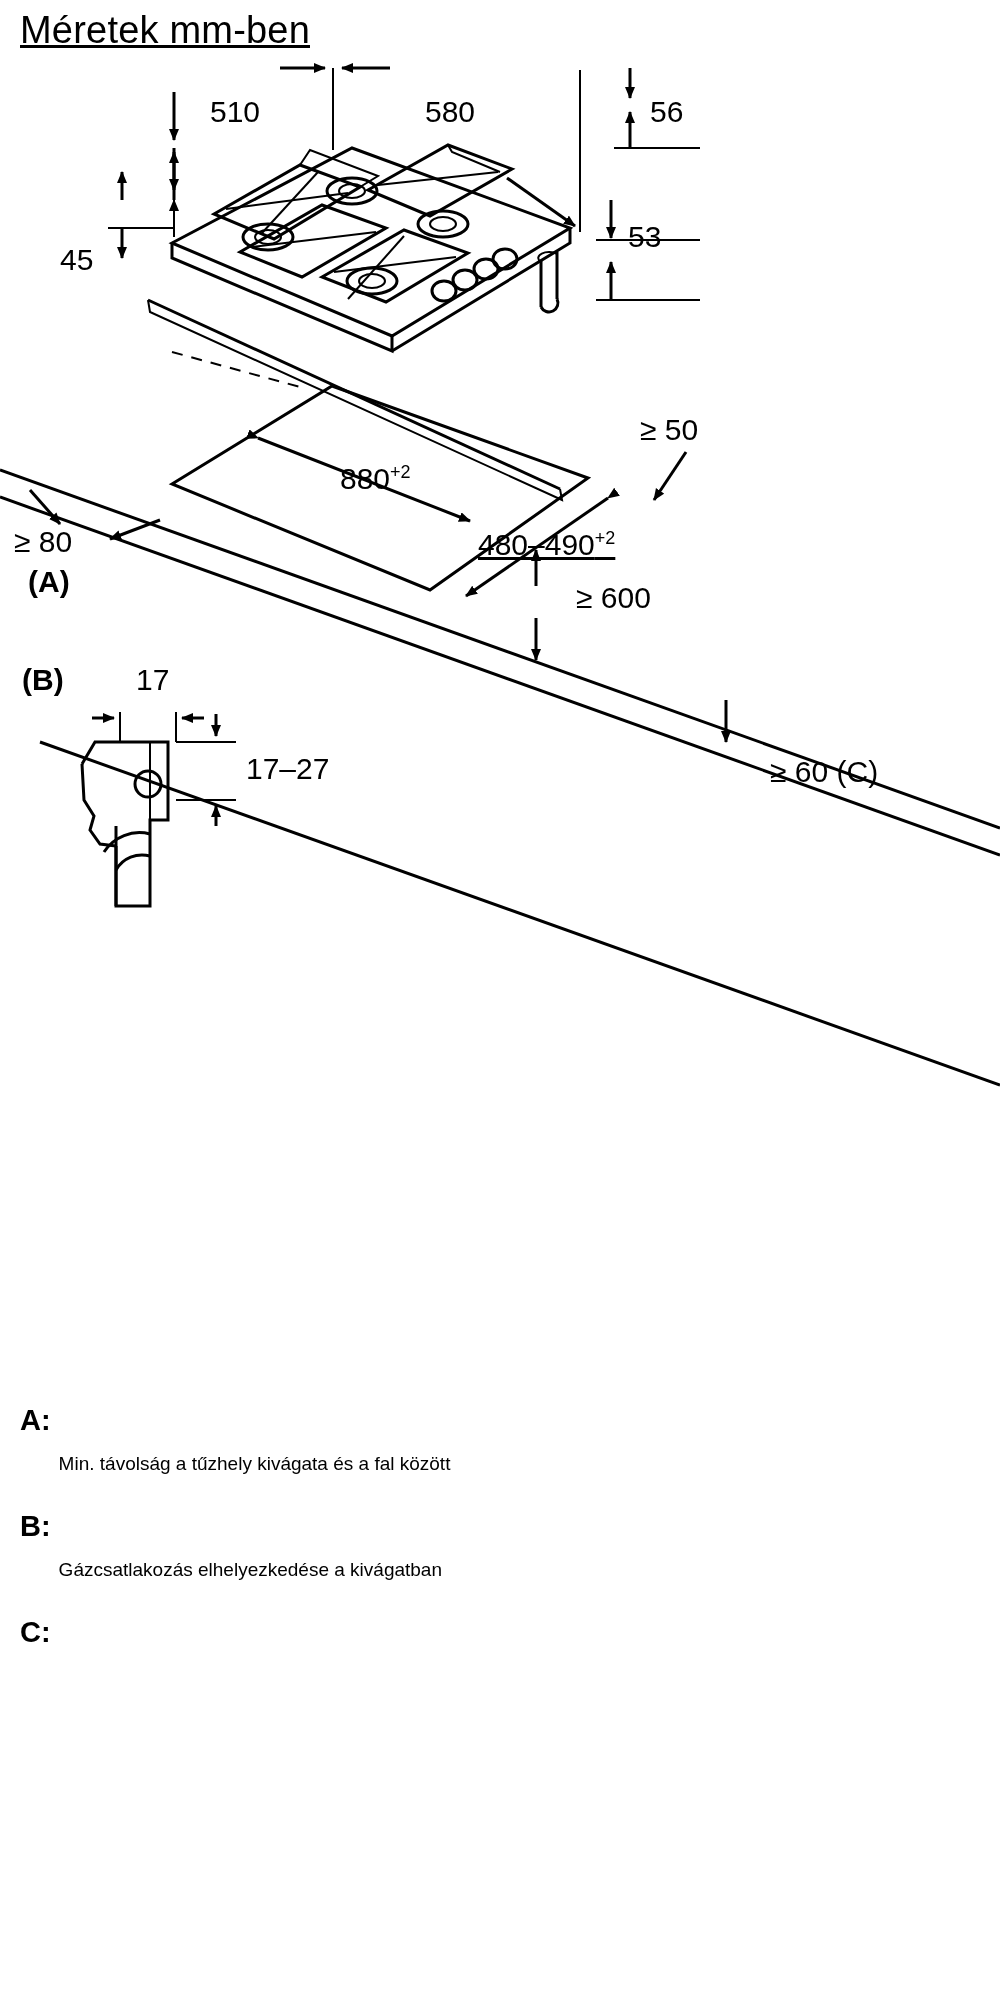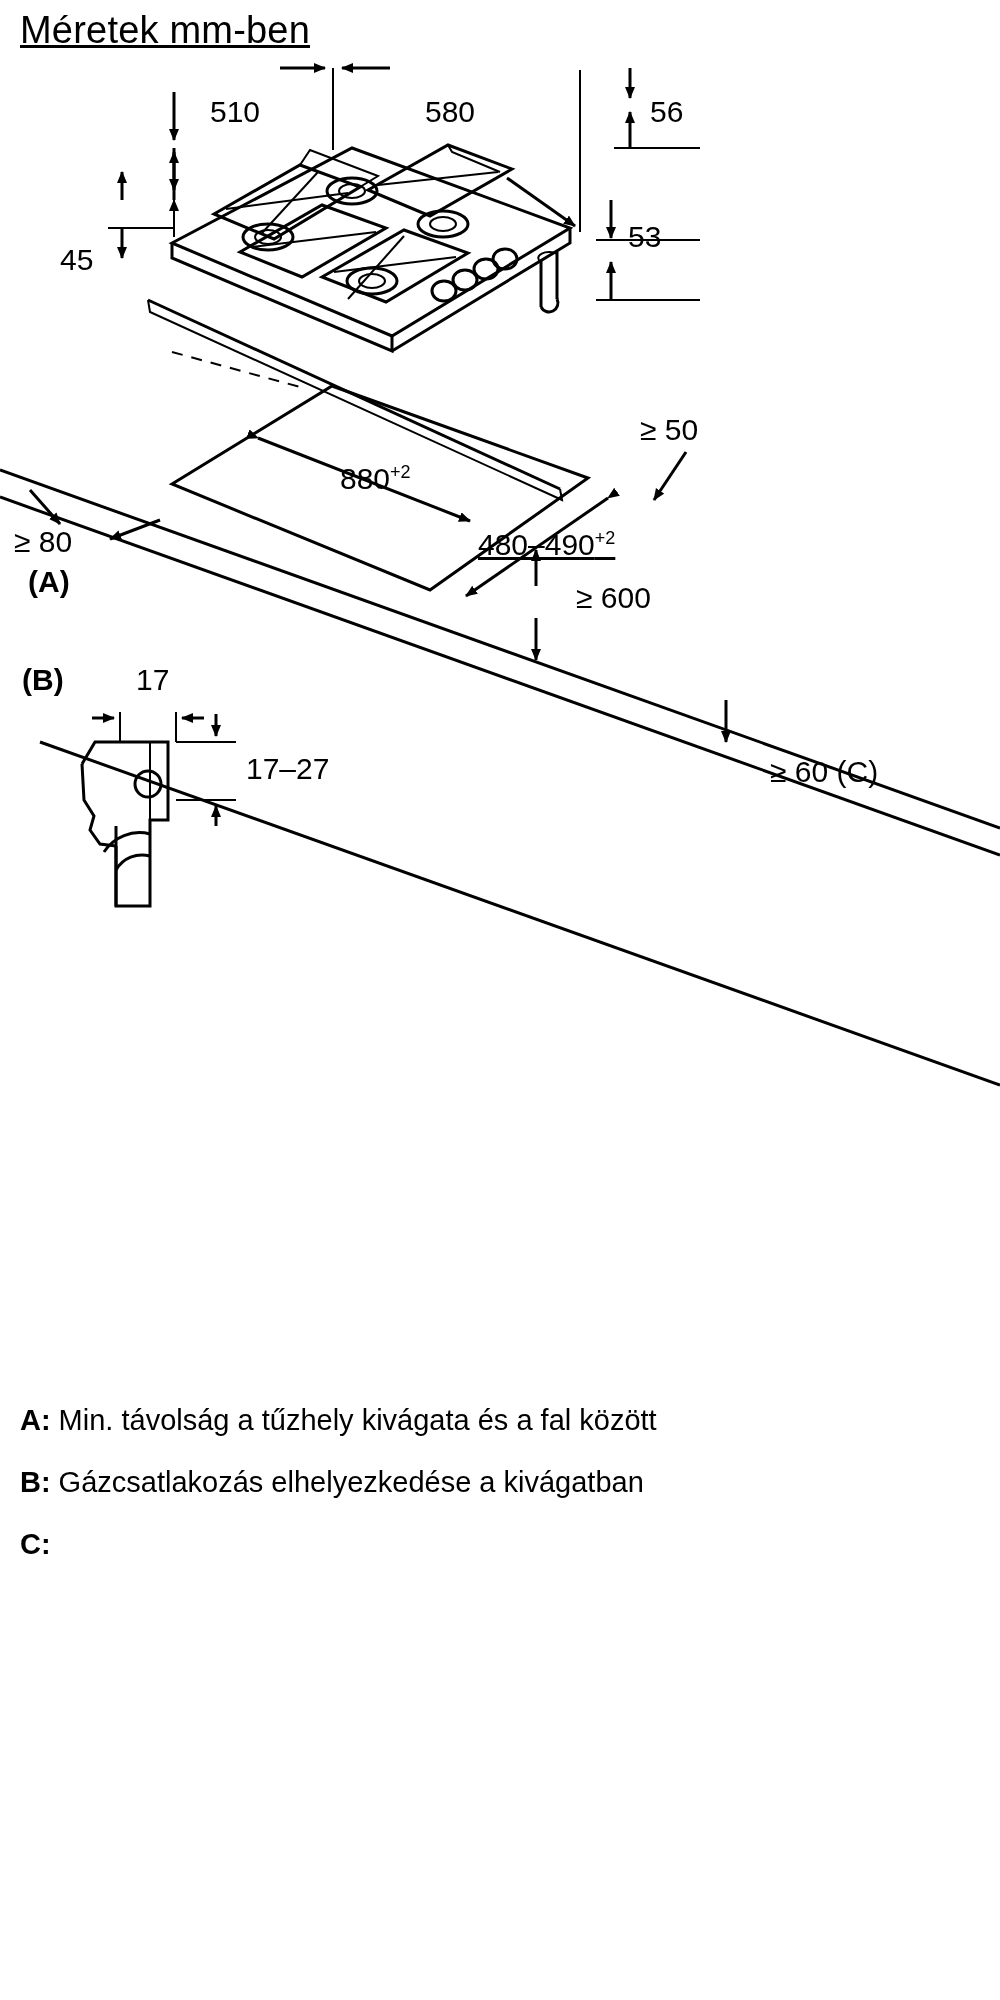--- a/index.html
+++ b/index.html
@@ -75,23 +75,24 @@
     margin-bottom: 22px;
   }
   .legend-key {
     font-size: 29px;
     line-height: 40px;
     font-weight: bold;
     flex: 0 0 auto;
     margin-right: 8px;
   }
   .legend-text {
-    font-size: 29px;
+    font-size: 19px;
     line-height: 40px;
     max-width: 880px;
+    margin-top: 44px;
   }
 </style>
 </head>
 <body>
 
 <div class="page">
 
   <div id="title">Méretek mm-ben</div>
 
   <div id="drawing">

